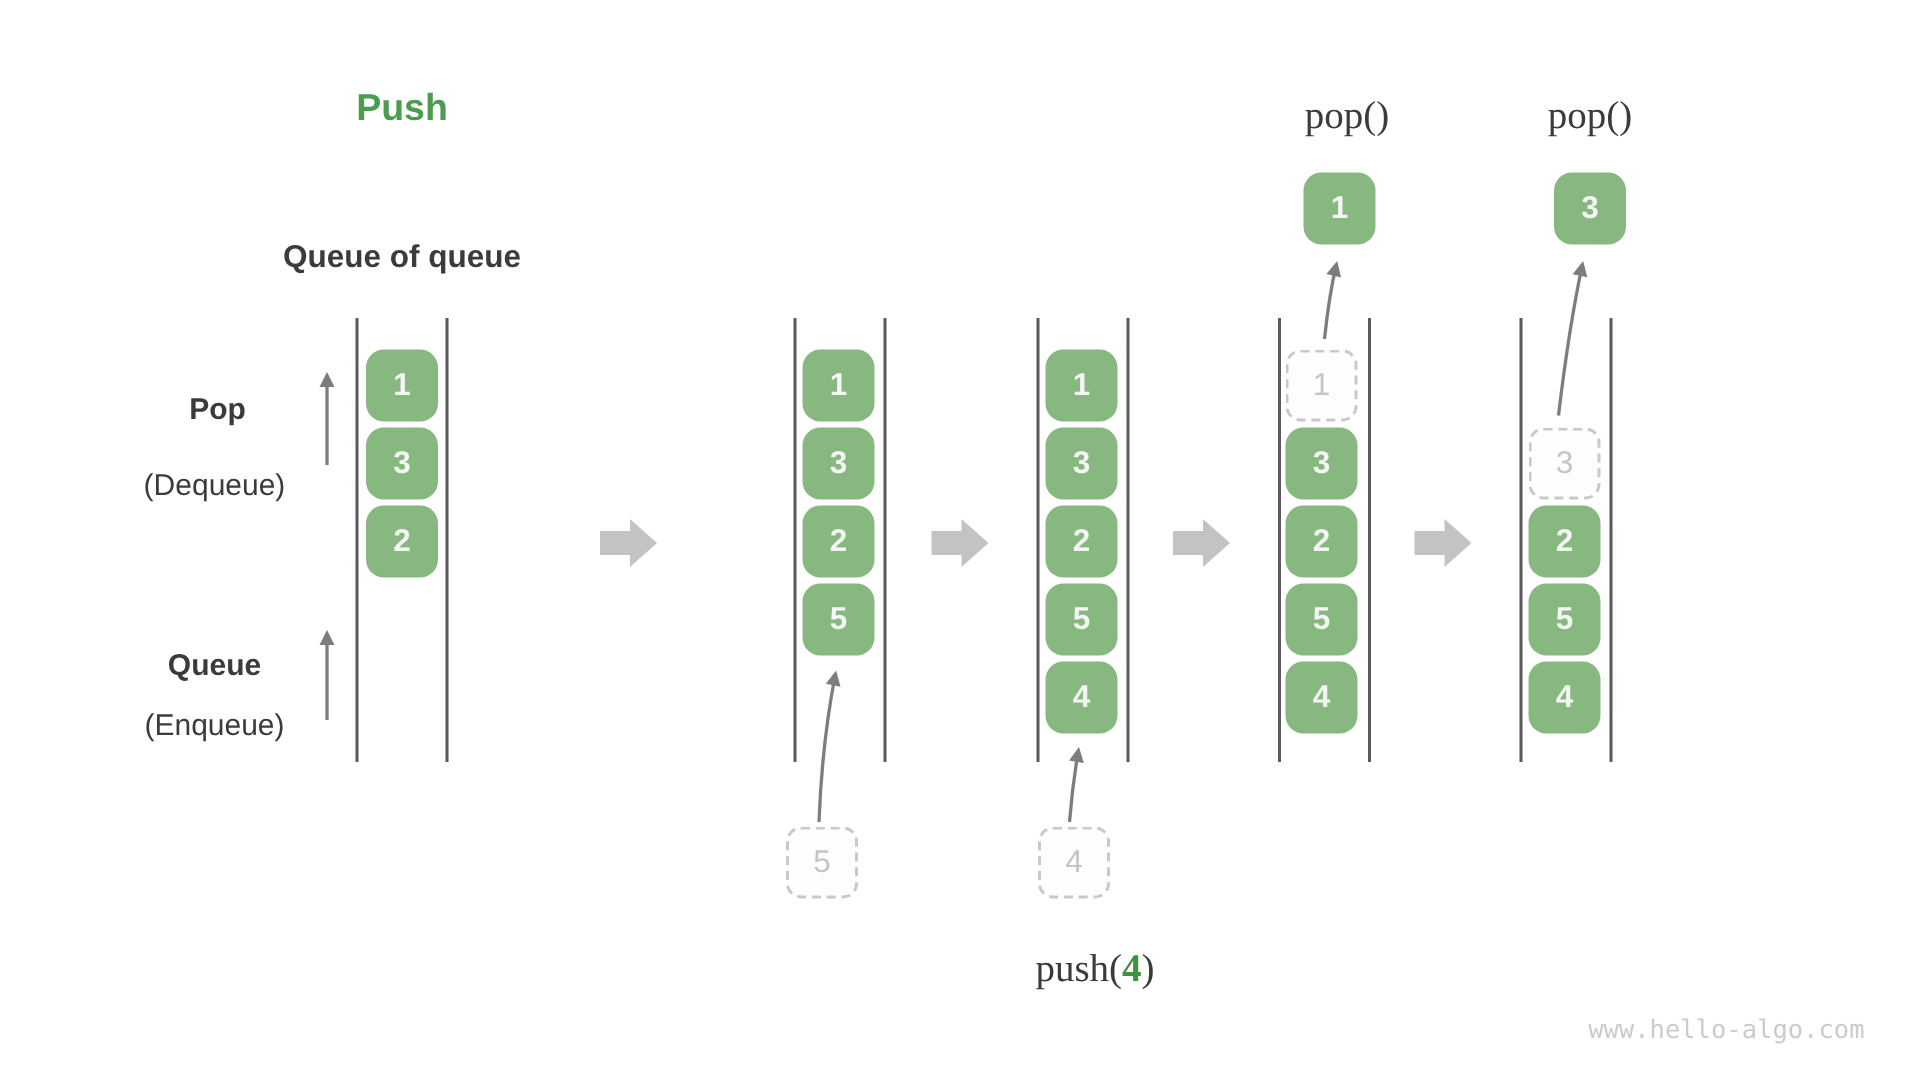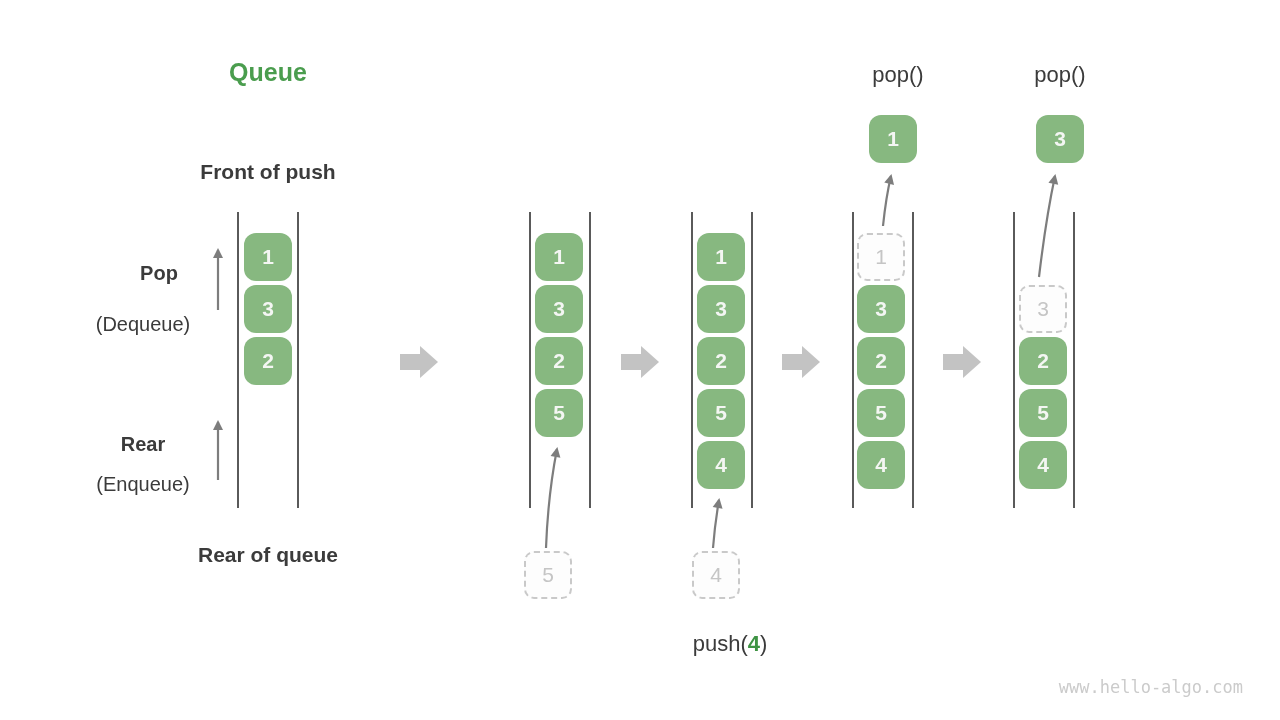--- a/index.html
+++ b/index.html
@@ -10,22 +10,22 @@
     background: var(--bg, #ffffff);
     font-family: "Liberation Sans", sans-serif;
     overflow: hidden;
   }
   .label { position: absolute; text-align: center; color: var(--ink, #3b3b3b); }
   .title { font-size: 25px; font-weight: 700; color: var(--title_green, #4a9d4e); }
   .big-label { font-size: 21px; font-weight: 700; }
   .side-label { font-size: 20px; font-weight: 700; }
   .side-sub { font-size: 20px; font-weight: 400; margin-top: 15px; }
   .code {
-    font-family: Liberation Sans, sans-serif;
-    font-size: 22px; font-weight: 400;
+    font-family: Liberation Serif, serif;
+    font-size: 26px; font-weight: 400;
     color: var(--ink, #3b3b3b);
     text-align: center;
   }
   .code .arg { color: var(--arg_green, #3e9343); font-weight: 700; }
   .rail {
     position: absolute; width: 1.5px; height: 296px; top: 212px;
     background: var(--rail, #5a5a5a);
   }
   .cell {
     position: absolute; width: 48px; height: 48px;
@@ -94,26 +94,25 @@
       <polygon class="block-arrow" points="621,354 641,354 641,346 659,362 641,378 641,370 621,370"></polygon>
     </g>
     <g>
       <polygon class="block-arrow" points="782,354 802,354 802,346 820,362 802,378 802,370 782,370"></polygon>
     </g>
     <g>
       <polygon class="block-arrow" points="943,354 963,354 963,346 981,362 963,378 963,370 943,370"></polygon>
     </g>
   </svg>
 
-  <div class="label title" style="left:188px; top:58px; width:160px;">Queue</div>
-  <div class="label big-label" style="left:148px; top:160px; width:240px;">Front of push</div>
-  <div class="label big-label" style="left:148px; top:543px; width:240px;">Rear of queue</div>
-  <div class="label side-label" style="left:79px; top:262px; width:160px;">Pop</div>
+  <div class="label title" style="left:188px; top:58px; width:160px;">Push</div>
+  <div class="label big-label" style="left:148px; top:160px; width:240px;">Queue of queue</div>
+  <div class="label side-label" style="left:65px; top:262px; width:160px;">Pop</div>
   <div class="label side-sub" style="left:63px; top:298px; width:160px;">(Dequeue)</div>
-  <div class="label side-label" style="left:63px; top:433px; width:160px;">Rear</div>
+  <div class="label side-label" style="left:63px; top:433px; width:160px;">Queue</div>
   <div class="label side-sub" style="left:63px; top:458px; width:160px;">(Enqueue)</div>
 
   <div class="label code" style="left:650px; top:631px; width:160px;"><span>push(</span><span class="arg">4</span><span>)</span></div>
   <div class="label code" style="left:818px; top:62px; width:160px;">pop()</div>
   <div class="label code" style="left:980px; top:62px; width:160px;">pop()</div>
 
   <div class="rail" style="left:237px;"></div>
   <div class="rail" style="left:297px;"></div>
   <div class="cell" style="left:244px; top:233px;">1</div>
   <div class="cell" style="left:244px; top:285px;">3</div>

